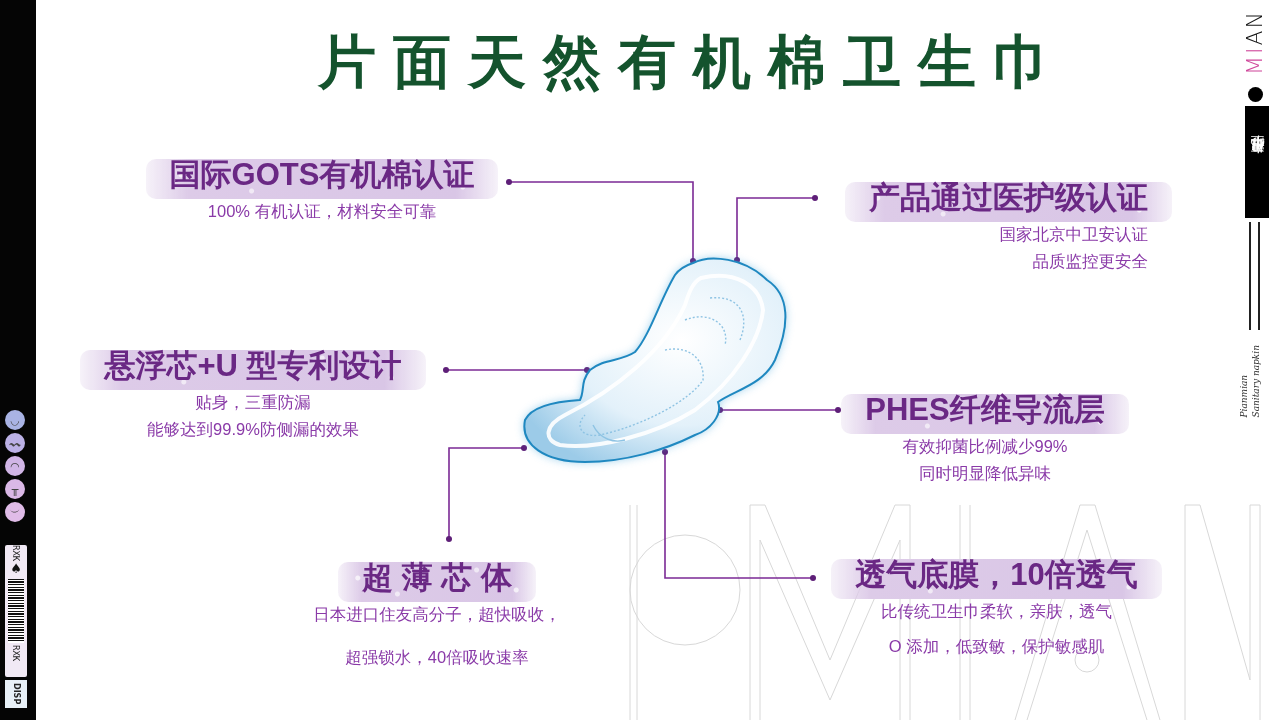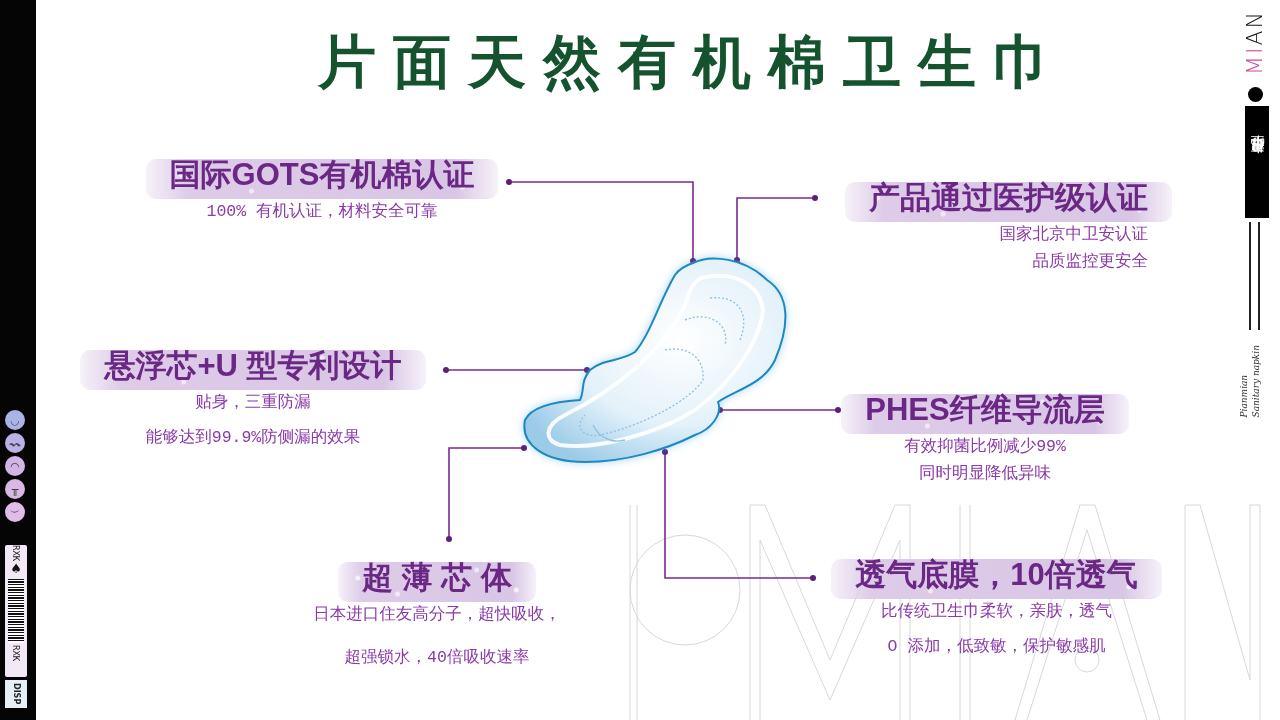--- a/index.html
+++ b/index.html
@@ -34,21 +34,21 @@
   .feature .head-wrap { position: relative; display: inline-block; }
   .brush { position: absolute; left: -24px; right: -24px; top: 4px; bottom: -4px; border-radius: 10px;
     background:
       radial-gradient(circle at 10% 40%, rgba(255,255,255,0.7) 0 2px, transparent 3px),
       radial-gradient(circle at 30% 80%, rgba(255,255,255,0.6) 0 2px, transparent 3px),
       radial-gradient(circle at 70% 20%, rgba(255,255,255,0.6) 0 2px, transparent 3px),
       radial-gradient(circle at 90% 70%, rgba(255,255,255,0.7) 0 2px, transparent 3px),
       linear-gradient(90deg, rgba(210,190,225,0.2), #ddcbe8 12%, #d9c6e6 88%, rgba(210,190,225,0.2));
     filter: blur(0.6px); }
   .feature .head { position: relative; font-family: "Liberation Sans", "DejaVu Sans", sans-serif; font-weight: bold; color: #6a2884; font-size: 31px; line-height: 40px; white-space: nowrap; }
-  .feature .sub { font-family: Liberation Mono, monospace; color: #8a3aa8; font-size: 16.5px; line-height: 27px; white-space: nowrap; margin-top: 3px; }
+  .feature .sub { font-family: Liberation Sans, sans-serif; color: #8a3aa8; font-size: 16.5px; line-height: 27px; white-space: nowrap; margin-top: 3px; }
 
   .connectors { position: absolute; left: 0; top: 0; width: 1280px; height: 720px; pointer-events: none; }
   .pad { position: absolute; left: 505px; top: 240px; width: 300px; height: 250px; }
 </style>
 </head>
 <body>
 
 <div class="left-bar">
   <div class="emoji-col">
     <div class="emoji" style="background:#a9b3e4">◡</div>
@@ -159,21 +159,21 @@
   <div class="sub">国家北京中卫安认证</div>
   <div class="sub" style="margin-top:0">品质监控更安全</div>
 </div>
 
 <div class="feature" style="left:88px; top:346px; width:330px;">
   <div class="head-wrap">
     <div class="brush"></div>
     <div class="head">悬浮芯+U 型专利设计</div>
   </div>
   <div class="sub">贴身，三重防漏</div>
-  <div class="sub" style="margin-top:8px">能够达到99.9%防侧漏的效果</div>
+  <div class="sub" style="margin-top:0">能够达到99.9%防侧漏的效果</div>
 </div>
 
 <div class="feature" style="left:850px; top:390px; width:270px;">
   <div class="head-wrap">
     <div class="brush"></div>
     <div class="head">PHES纤维导流层</div>
   </div>
   <div class="sub">有效抑菌比例减少99%</div>
   <div class="sub" style="margin-top:0">同时明显降低异味</div>
 </div>

